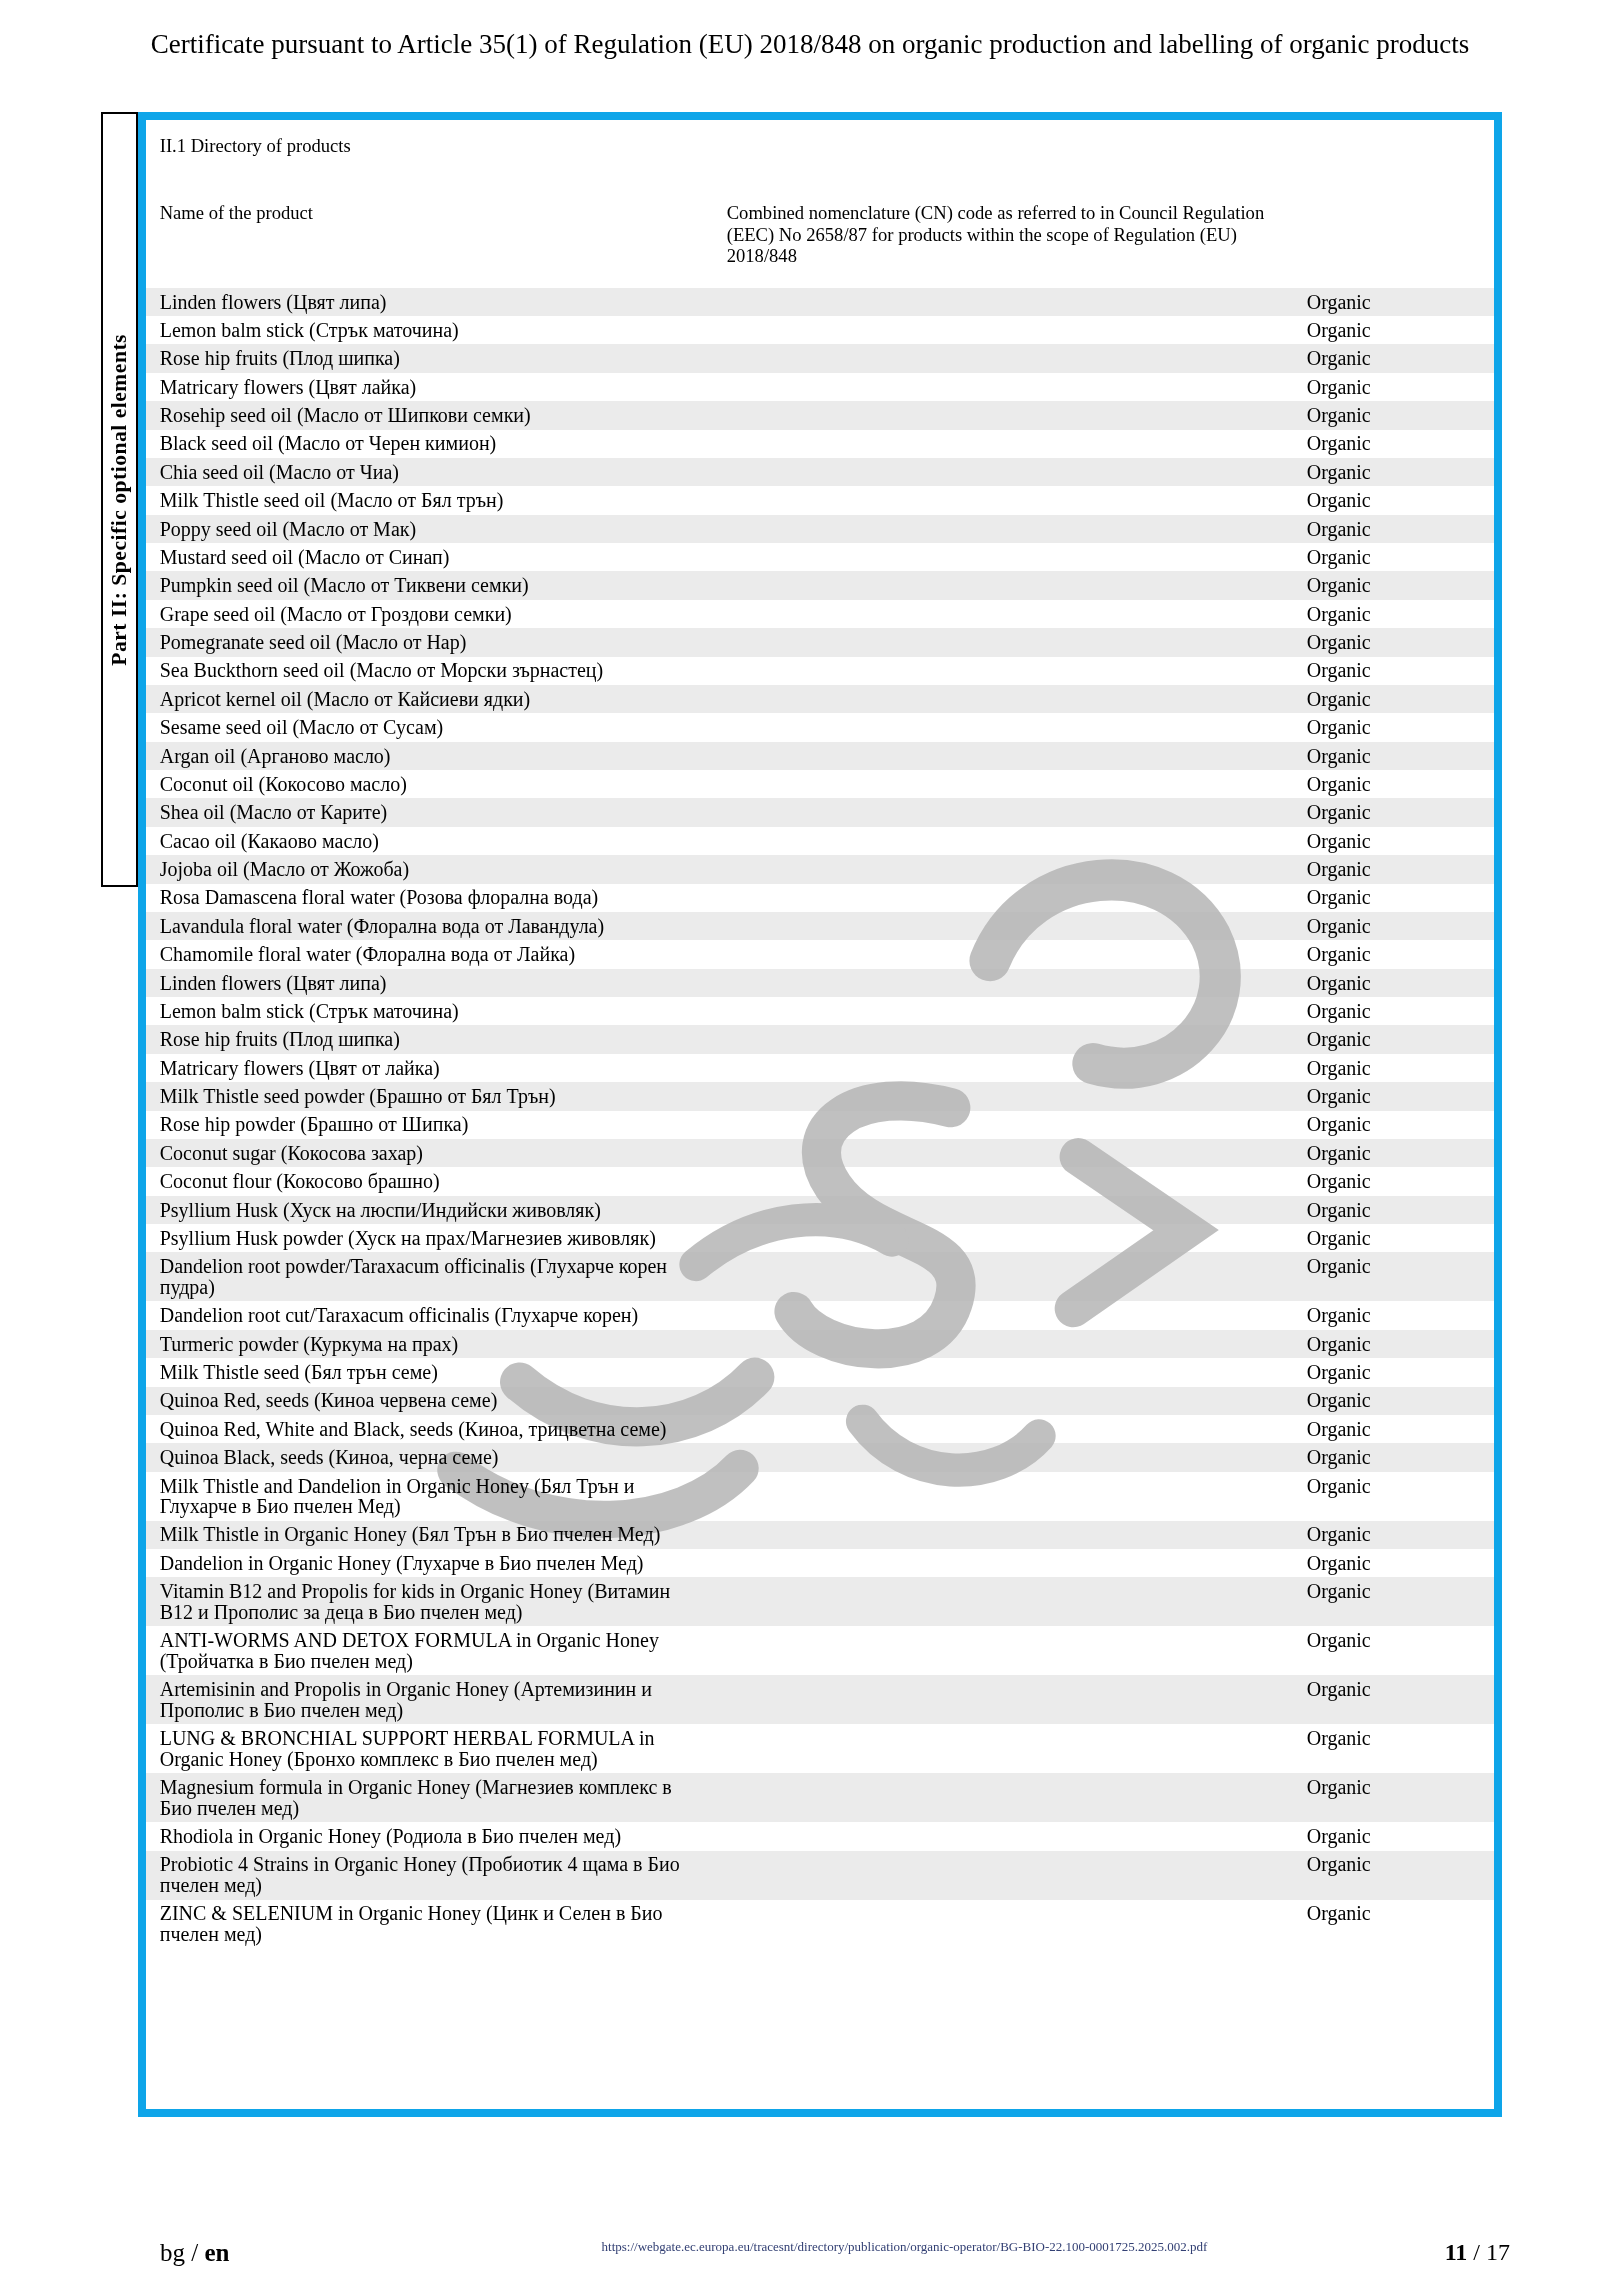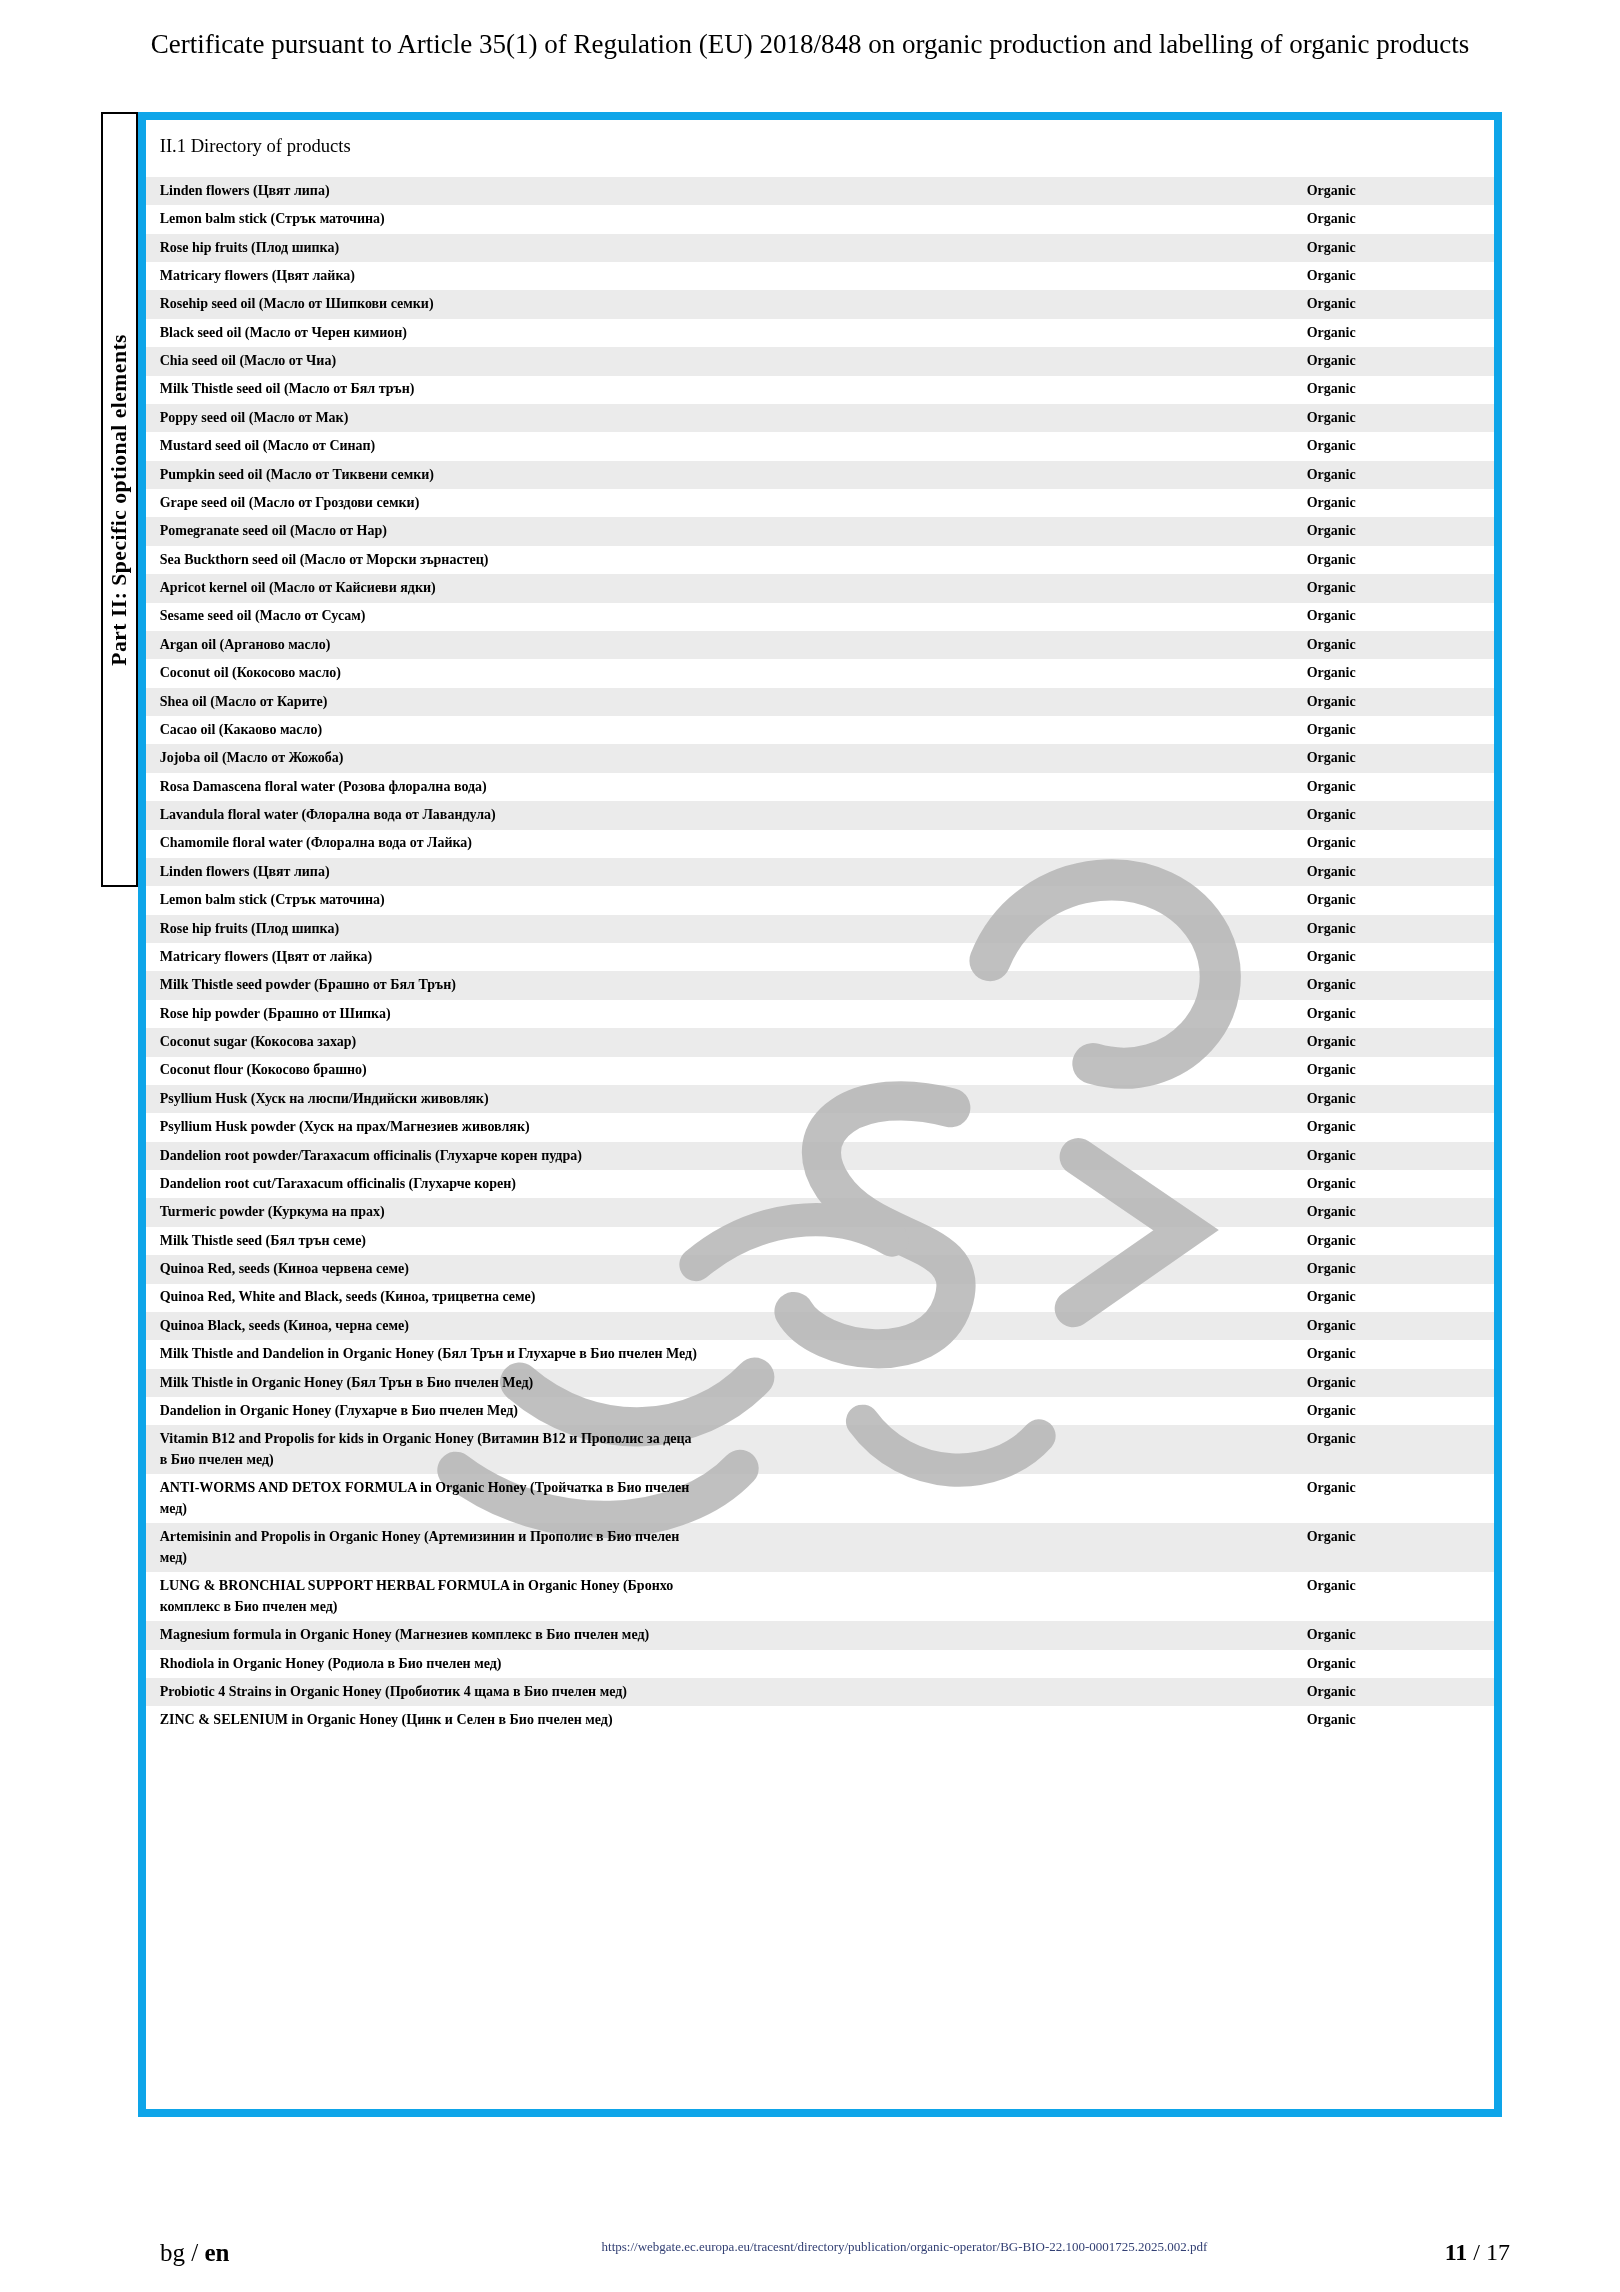--- a/index.html
+++ b/index.html
@@ -32,21 +32,21 @@
   }
   .table-header{
     display:grid;grid-template-columns:567px 580px 1fr;
     margin-top:46px;padding:0 9.8px 0 13.7px;
     font-size:18.6px;line-height:21.6px;
   }
   .rows{margin-top:20.6px;}
   .row{
     display:grid;grid-template-columns:567px 580px 1fr;
     padding:3.9px 9.8px 3.9px 13.7px;
-    font-size:14px;line-height:20.6px;font-weight:bold;
+    font-size:20px;line-height:20.6px;font-weight:normal;
   }
   .row:nth-child(odd){background:#ebebeb;}
   .row span{position:relative;z-index:2;display:block;padding-right:25.5px;}
   .row .status{padding-right:0;}
   
   .watermark{
     position:absolute;left:402px;top:794px;width:882px;height:745px;
     z-index:1;pointer-events:none;opacity:0.85;
   }
   
@@ -64,20 +64,25 @@
 
 <div class="page-title">Certificate pursuant to Article 35(1) of Regulation (EU) 2018/848 on organic production and labelling of organic products</div>
 
 <div class="part-box">
   <span class="vtext">Part II: Specific optional elements</span>
 </div>
 
 <div class="main-box">
   <div class="section-heading">II.1 Directory of products</div>
 
+  <div class="table-header">
+    <div>Name of the product</div>
+    <div>Combined nomenclature (CN) code as referred to in Council Regulation (EEC) No 2658/87 for products within the scope of Regulation (EU) 2018/848</div>
+    <div></div>
+  </div>
 
   <div class="rows">
   <div class="row">
     <span>Linden flowers (Цвят липа)</span>
     <span></span>
     <span class="status">Organic</span>
   </div>
 
   <div class="row">
     <span>Lemon balm stick (Стрък маточина)</span>

